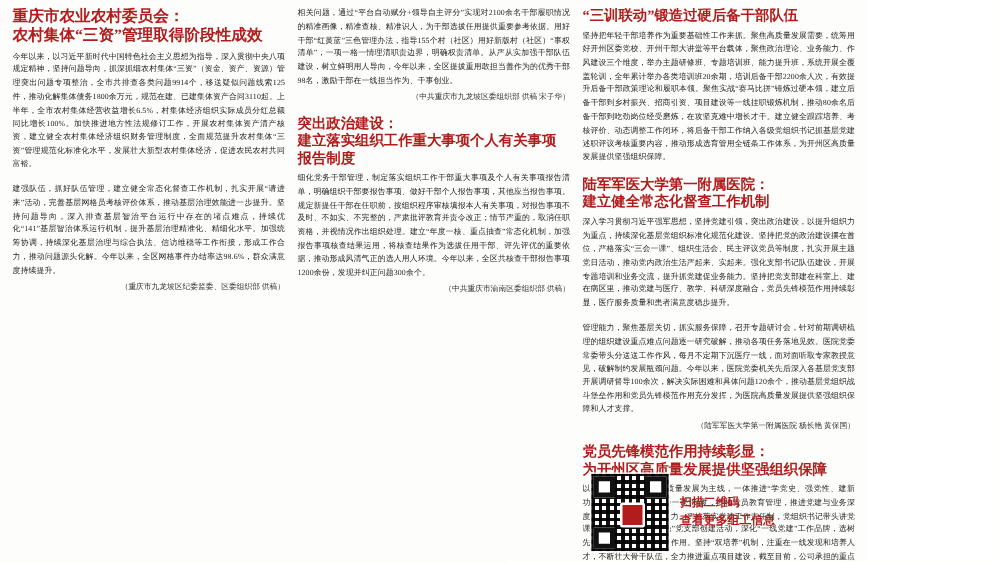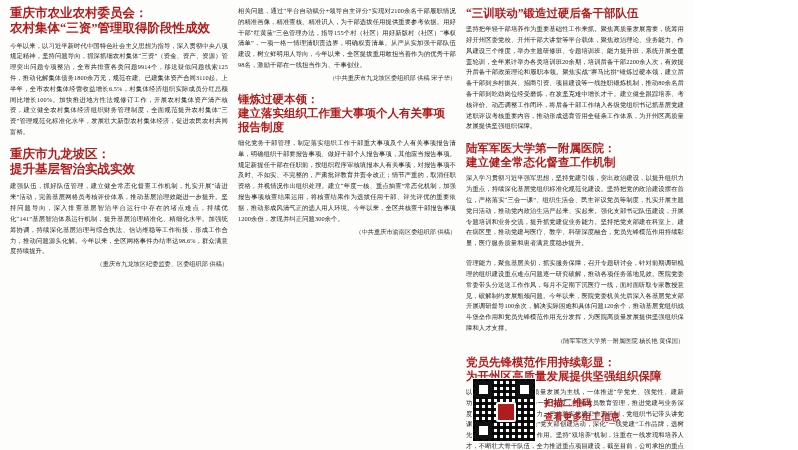--- a/index.html
+++ b/index.html
@@ -150,40 +150,36 @@
       <div class="col-inner">
         <div class="article">
           <h2 class="headline h-big">
             <span class="sub">重庆市农业农村委员会：</span>
             <span class="l2">农村集体“三资”管理取得阶段性成效</span>
           </h2>
           <p class="body-text">今年以来，以习近平新时代中国特色社会主义思想为指导，深入贯彻中央八项规定精神，坚持问题导向，抓深抓细农村集体“三资”（资金、资产、资源）管理突出问题专项整治，全市共排查各类问题9914个，移送疑似问题线索125件，推动化解集体债务1800余万元，规范在建、已建集体资产合同3110起。上半年，全市农村集体经营收益增长6.5%，村集体经济组织实际成员分红总额同比增长100%。加快推进地方性法规修订工作，开展农村集体资产清产核资，建立健全农村集体经济组织财务管理制度，全面规范提升农村集体“三资”管理规范化标准化水平，发展壮大新型农村集体经济，促进农民农村共同富裕。</p>
         </div>
 
         <div class="article">
-          <h2 class="headline h-big">
-            <span class="sub">重庆市九龙坡区：</span>
-            <span class="l2">提升基层智治实战实效</span>
-          </h2>
           <p class="body-text">建强队伍，抓好队伍管理，建立健全常态化督查工作机制，扎实开展“请进来”活动，完善基层网格员考核评价体系，推动基层治理效能进一步提升。坚持问题导向，深入排查基层智治平台运行中存在的堵点难点，持续优化“141”基层智治体系运行机制，提升基层治理精准化、精细化水平。加强统筹协调，持续深化基层治理与综合执法、信访维稳等工作衔接，形成工作合力，推动问题源头化解。今年以来，全区网格事件办结率达98.6%，群众满意度持续提升。</p>
           <div class="byline">（重庆市九龙坡区纪委监委、区委组织部 供稿）</div>
         </div>
       </div>
     </div>
 
     <div class="col col2">
       <div class="col-inner">
         <div class="article">
           <p class="body-text">相关问题，通过“平台自动赋分+领导自主评分”实现对2100余名干部履职情况的精准画像，精准查核、精准识人，为干部选拔任用提供重要参考依据。用好干部“红黄蓝”三色管理办法，指导155个村（社区）用好新版村（社区）“事权清单”，一项一格一情理清职责边界，明确权责清单。从严从实加强干部队伍建设，树立鲜明用人导向，今年以来，全区提拔重用敢担当善作为的优秀干部98名，激励干部在一线担当作为、干事创业。</p>
           <div class="byline">（中共重庆市九龙坡区委组织部 供稿 宋子华）</div>
         </div>
 
         <div class="article">
           <h2 class="headline h-mid">
-            <span class="sub">锤炼过硬本领：</span>
+            <span class="sub">突出政治建设：</span>
             <span class="l2">建立落实组织工作重大事项个人有关事项报告制度</span>
           </h2>
           <p class="body-text">细化党务干部管理，制定落实组织工作干部重大事项及个人有关事项报告清单，明确组织干部要报告事项、做好干部个人报告事项，其他应当报告事项。规定新提任干部在任职前，按组织程序审核填报本人有关事项，对报告事项不及时、不如实、不完整的，严肃批评教育并责令改正；情节严重的，取消任职资格，并视情况作出组织处理。建立“年度一核、重点抽查”常态化机制，加强报告事项核查结果运用，将核查结果作为选拔任用干部、评先评优的重要依据，推动形成风清气正的选人用人环境。今年以来，全区共核查干部报告事项1200余份，发现并纠正问题300余个。</p>
           <div class="byline">（中共重庆市渝南区委组织部 供稿）</div>
         </div>
       </div>
     </div>
 
     <div class="col col3">
       <div class="col-inner">

